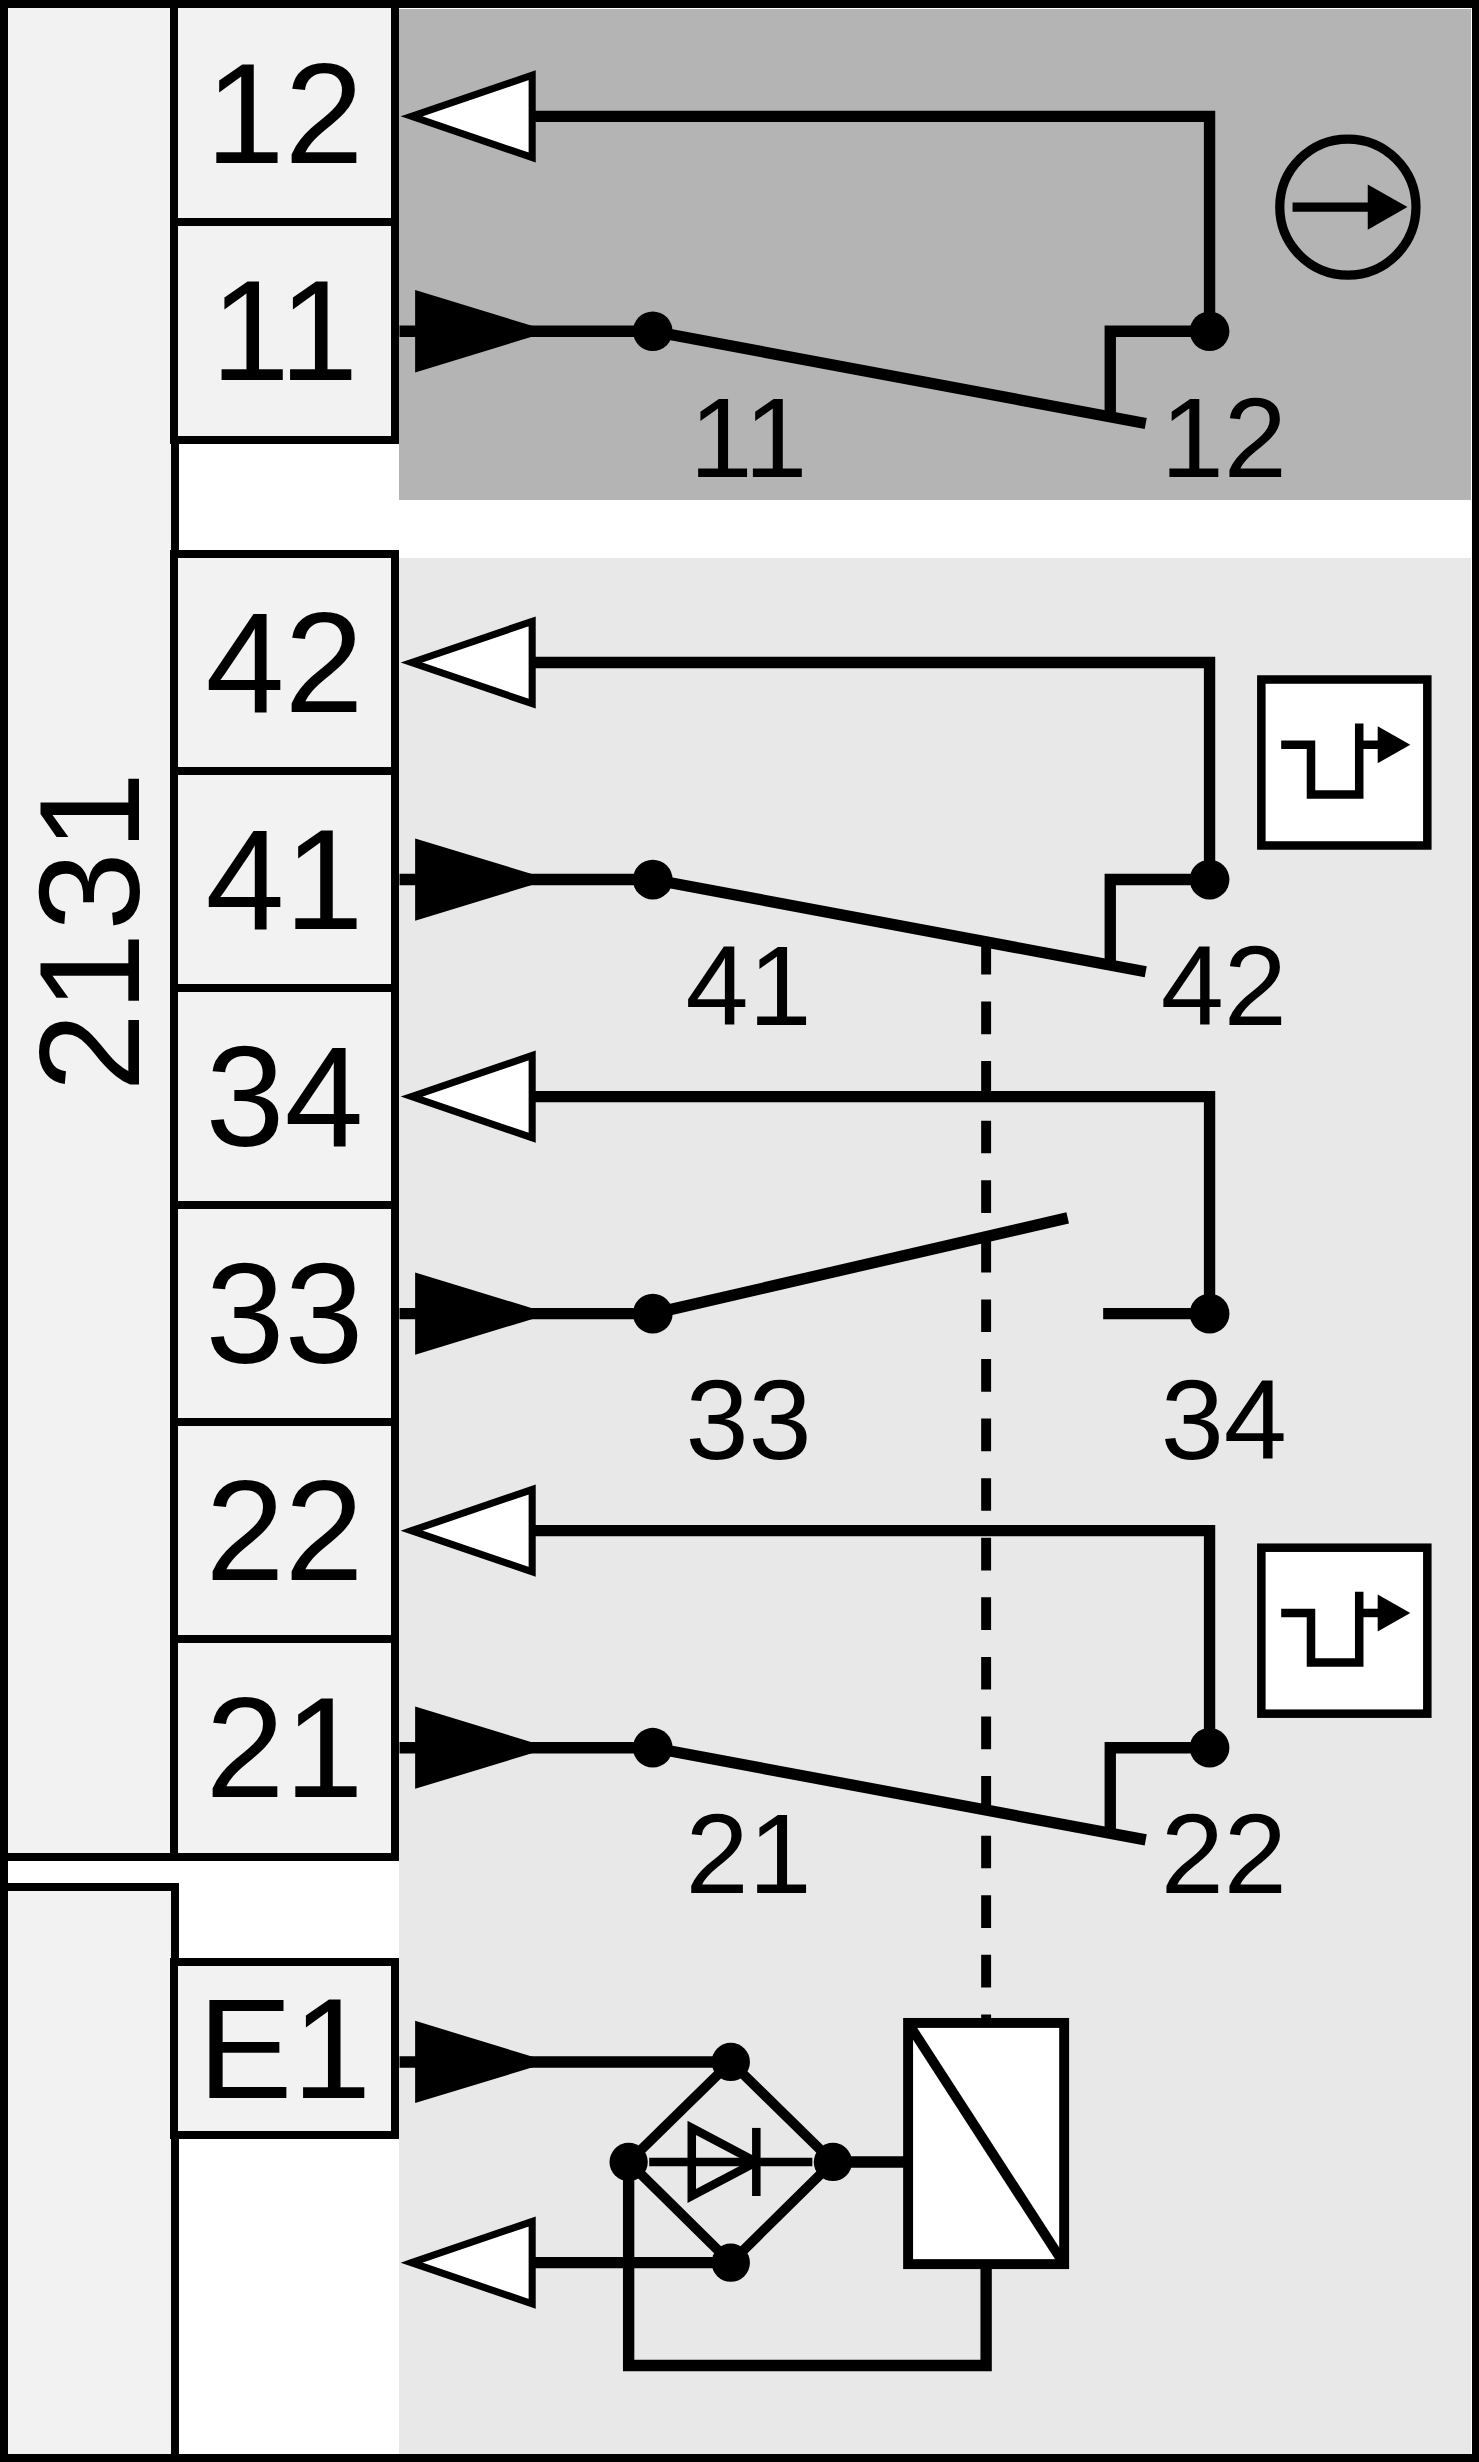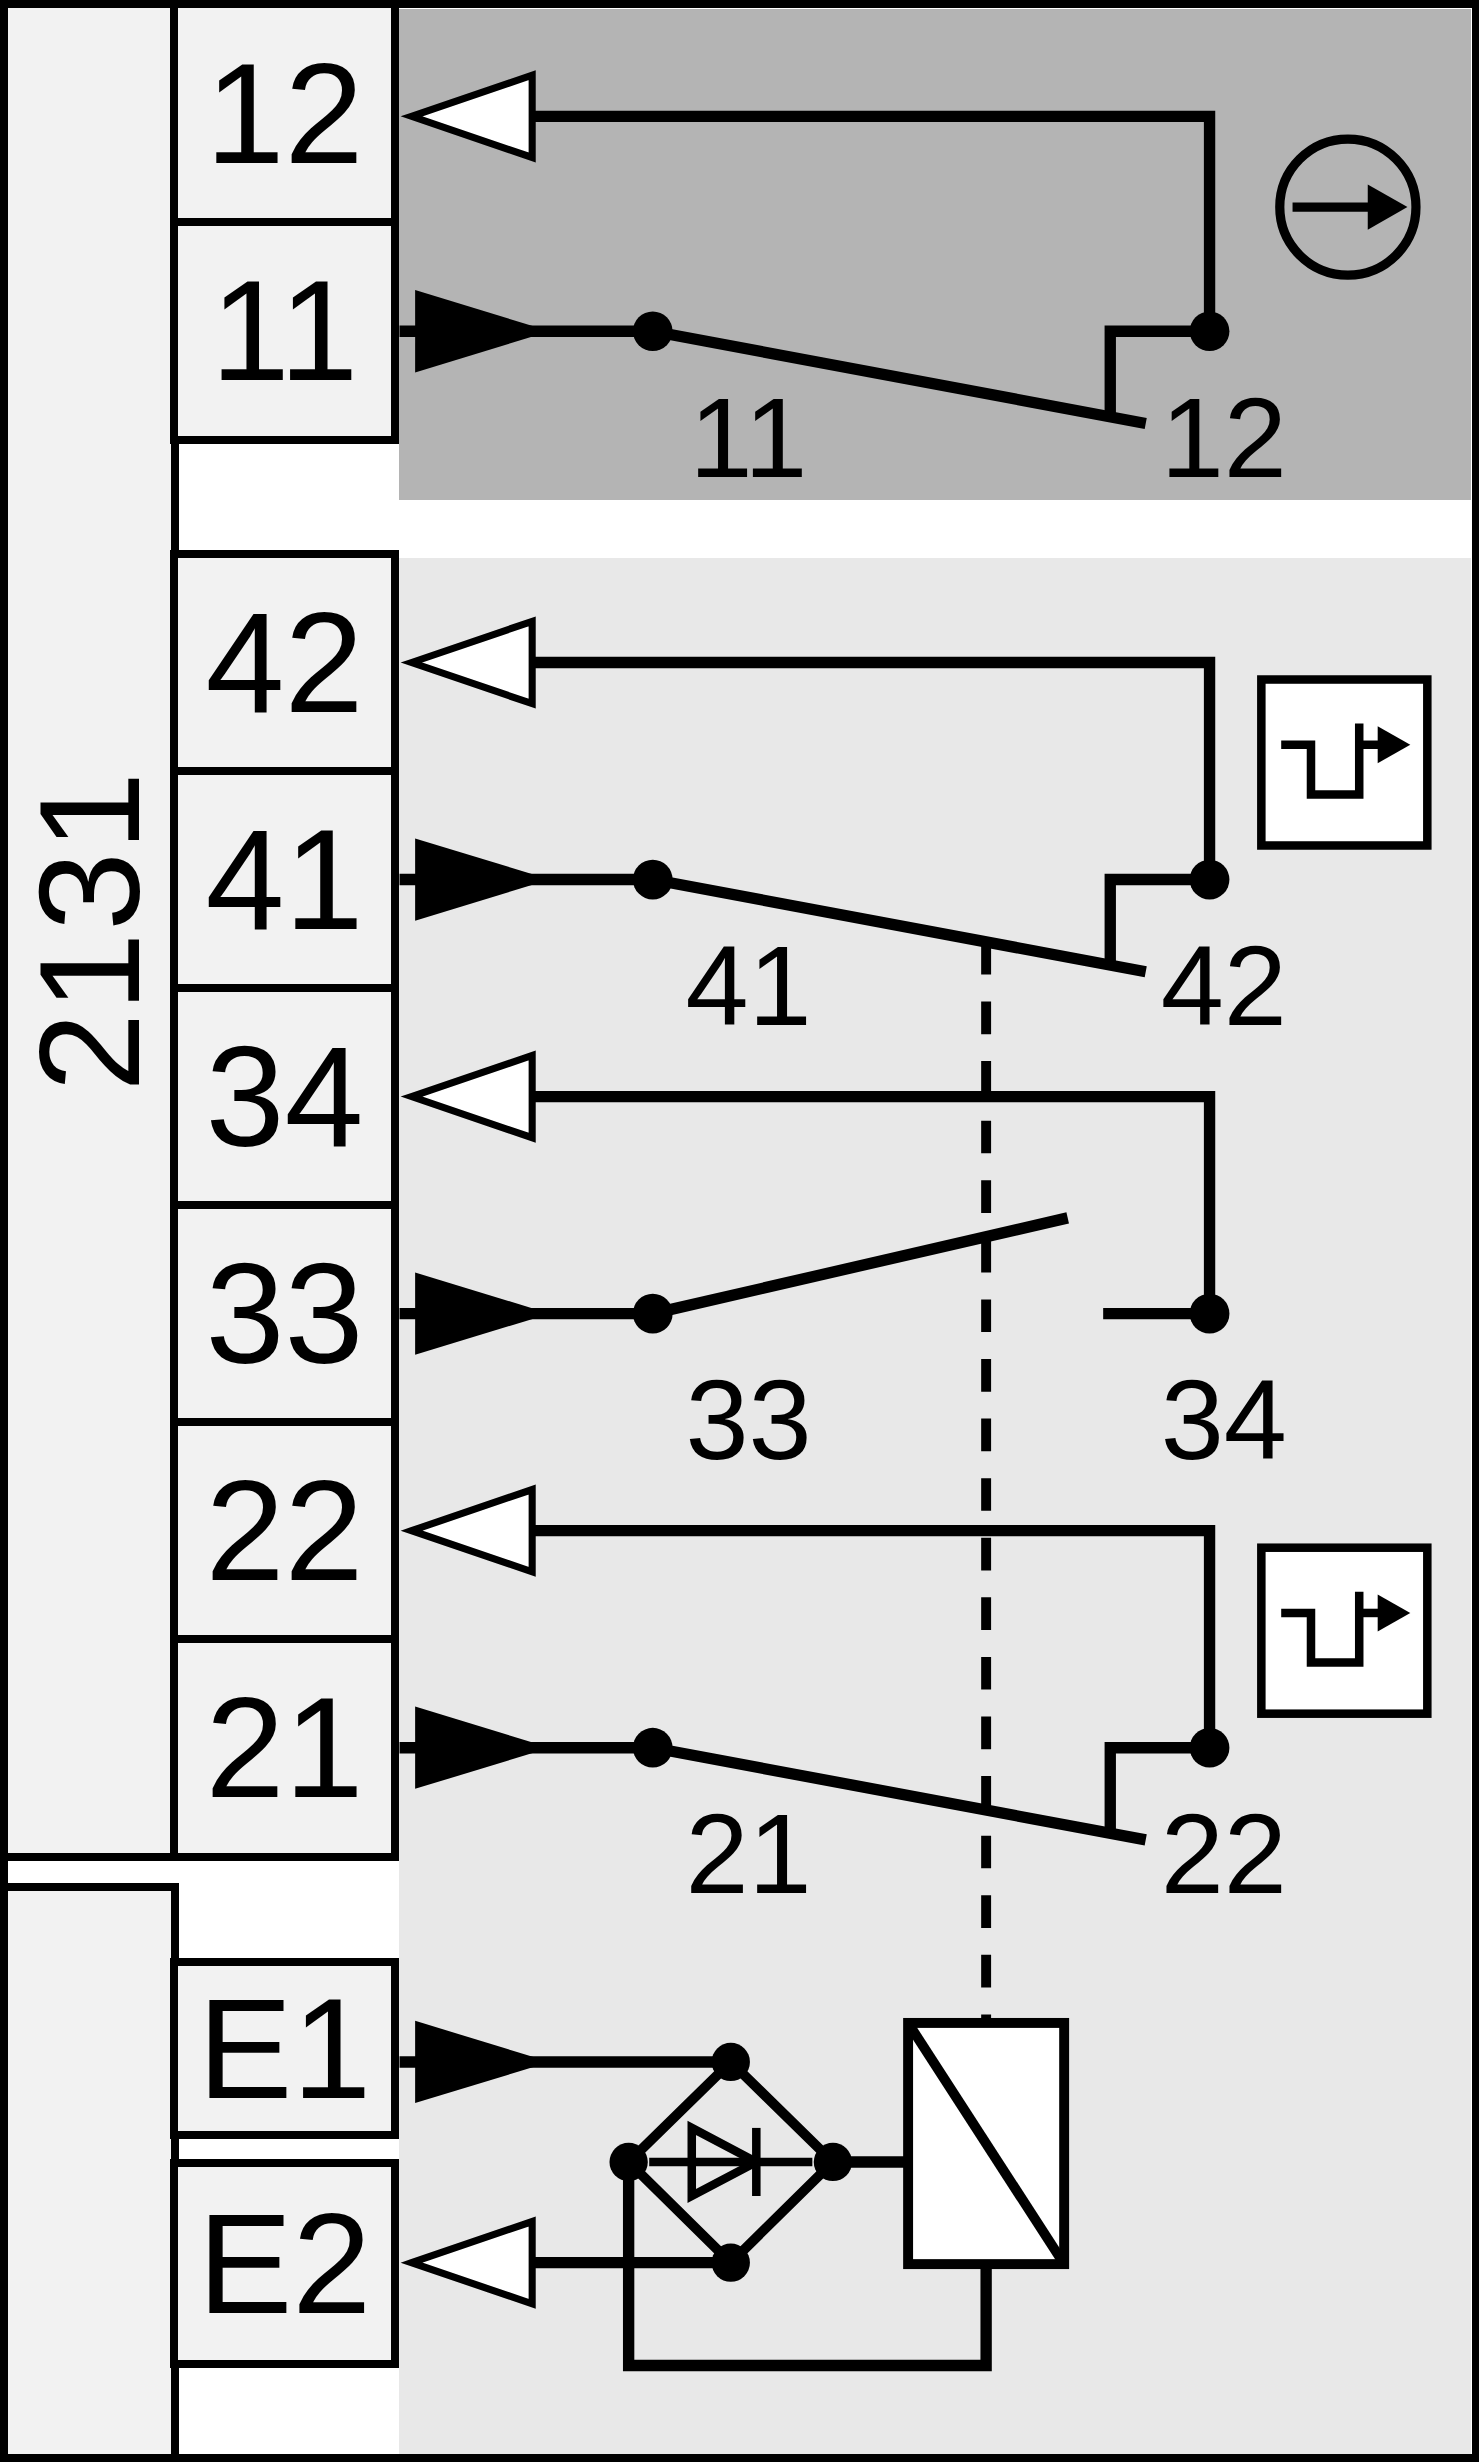--- a/index.html
+++ b/index.html
@@ -192,19 +192,16 @@
     </div>
   <div class="tbox" style="top:1418px;height:226px">
       <span class="tlabel">22</span>
     </div>
   <div class="tbox" style="top:1635px;height:226px">
       <span class="tlabel">21</span>
     </div>
   <div class="tbox" style="top:1958px;height:181px">
       <span class="tlabel">E1</span>
     </div>
-  <div class="tbox" style="top:2159px;height:209px">
-      <span class="tlabel">E2</span>
-    </div>
 
   <div class="frame"></div>
 </div>
 
 
 </body></html>

